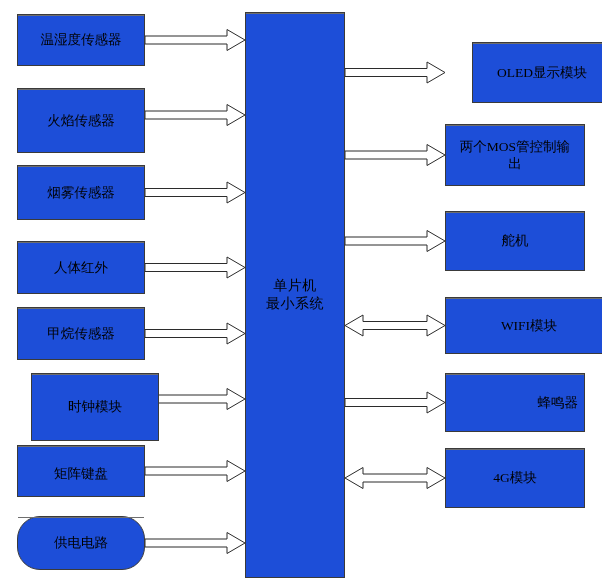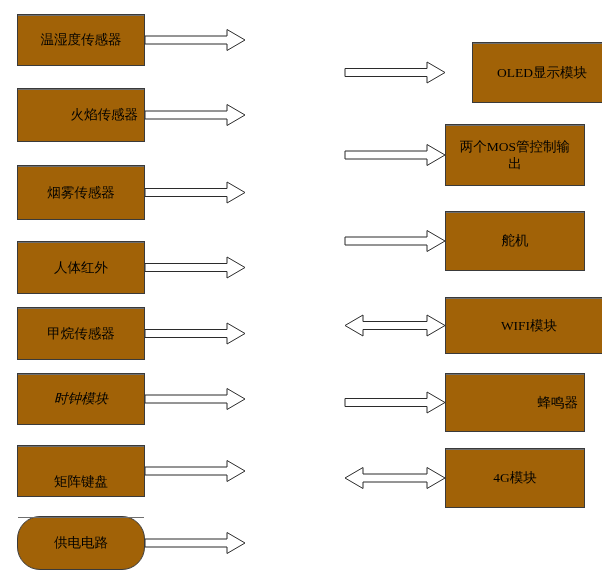--- a/index.html
+++ b/index.html
@@ -14,29 +14,29 @@
     position: relative;
     width: 602px;
     height: 584px;
     background: #ffffff;
     overflow: hidden;
   }
   .node-box {
     position: absolute;
     box-sizing: border-box;
     border: 1px solid #3a3a3a;
-    background: #a16207;
+    background: #1d4ed8;
     display: flex;
     align-items: center;
     justify-content: center;
     text-align: center;
     line-height: 1.28;
     color: #000000;
     font-size: 13.5px;
-    padding: 6px 6px;
+    padding: 14px 6px;
     font-family: "Liberation Serif", "DejaVu Serif", serif;
   }
   .node-box::before {
     
     content: "";
     position: absolute;
     left: 0; top: 0; right: 0;
     height: 1px;
     background: #6f6f6f;
   }
@@ -84,43 +84,47 @@
       <polygon points="345.0,237.0 427.0,237.0 427.0,230.5 445.0,241.0 427.0,251.5 427.0,245.0 345.0,245.0"></polygon>
       <polygon points="345.0,325.5 363.0,315.0 363.0,321.5 427.0,321.5 427.0,315.0 445.0,325.5 427.0,336.0 427.0,329.5 363.0,329.5 363.0,336.0"></polygon>
       <polygon points="345.0,398.5 427.0,398.5 427.0,392.0 445.0,402.5 427.0,413.0 427.0,406.5 345.0,406.5"></polygon>
       <polygon points="345.0,478.0 363.0,467.5 363.0,474.0 427.0,474.0 427.0,467.5 445.0,478.0 427.0,488.5 427.0,482.0 363.0,482.0 363.0,488.5"></polygon>
     </svg>
 
   <div id="input-nodes">
       <div class="node-box" style="left: 17px; top: 14px; width: 128px; height: 52px;">
         <span class="node-label">温湿度传感器</span>
       </div>
-      <div class="node-box" style="left: 17px; top: 88px; width: 128px; height: 54px; justify-content: flex-end;">
+      <div class="node-box" style="left: 17px; top: 88px; width: 128px; height: 65px;">
         <span class="node-label">火焰传感器</span>
       </div>
       <div class="node-box" style="left: 17px; top: 165px; width: 128px; height: 55px;">
         <span class="node-label">烟雾传感器</span>
       </div>
       <div class="node-box" style="left: 17px; top: 241px; width: 128px; height: 53px;">
         <span class="node-label">人体红外</span>
       </div>
       <div class="node-box" style="left: 17px; top: 307px; width: 128px; height: 53px;">
         <span class="node-label">甲烷传感器</span>
       </div>
-      <div class="node-box" style="left: 17px; top: 373px; width: 128px; height: 52px; font-style: italic;">
+      <div class="node-box" style="left: 31px; top: 373px; width: 128px; height: 68px;">
         <span class="node-label">时钟模块</span>
       </div>
       <div class="node-box" style="left: 17px; top: 445px; width: 128px; height: 52px; align-items: flex-end;">
         <span class="node-label">矩阵键盘</span>
       </div>
       <div class="node-box" style="left: 17px; top: 516px; width: 128px; height: 54px; border-radius: 23px;">
         <span class="node-label">供电电路</span>
       </div>
     </div>
 
+  <div class="node-box" id="mcu-core" style="left:245px; top:12px; width:100px; height:566px;">
+    <span class="node-label">单片机
+最小系统</span>
+  </div>
 
   <div id="output-nodes">
       <div class="node-box" style="left: 472px; top: 42px; width: 140px; height: 61px;">
         <span class="node-label">OLED显示模块</span>
       </div>
       <div class="node-box" style="left: 445px; top: 124px; width: 140px; height: 62px;">
         <span class="node-label">两个MOS管控制输
 出</span>
       </div>
       <div class="node-box" style="left: 445px; top: 211px; width: 140px; height: 60px;">

